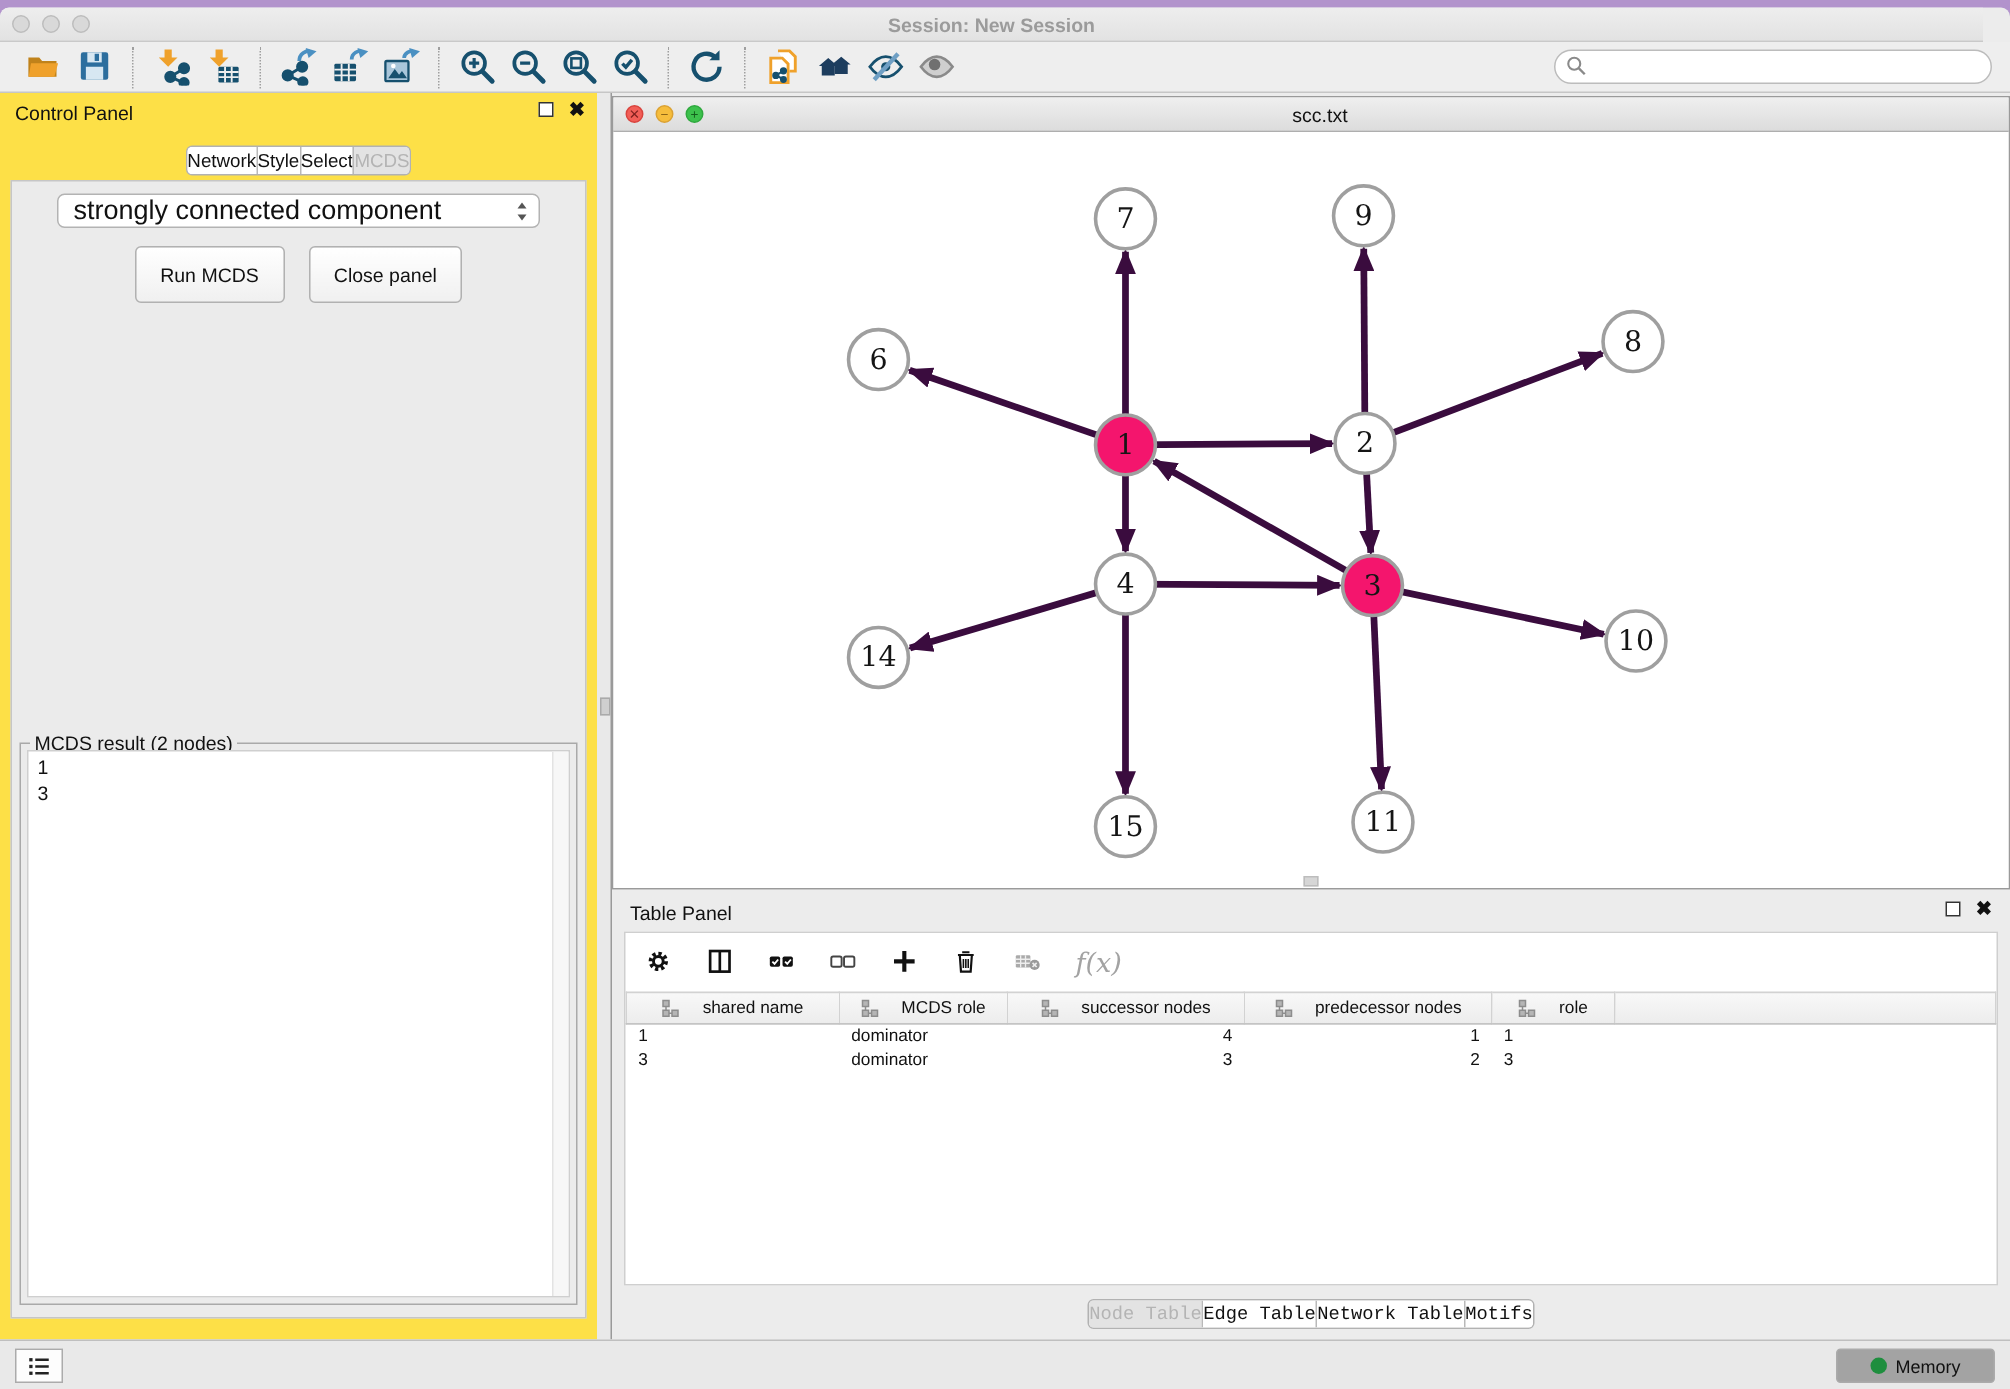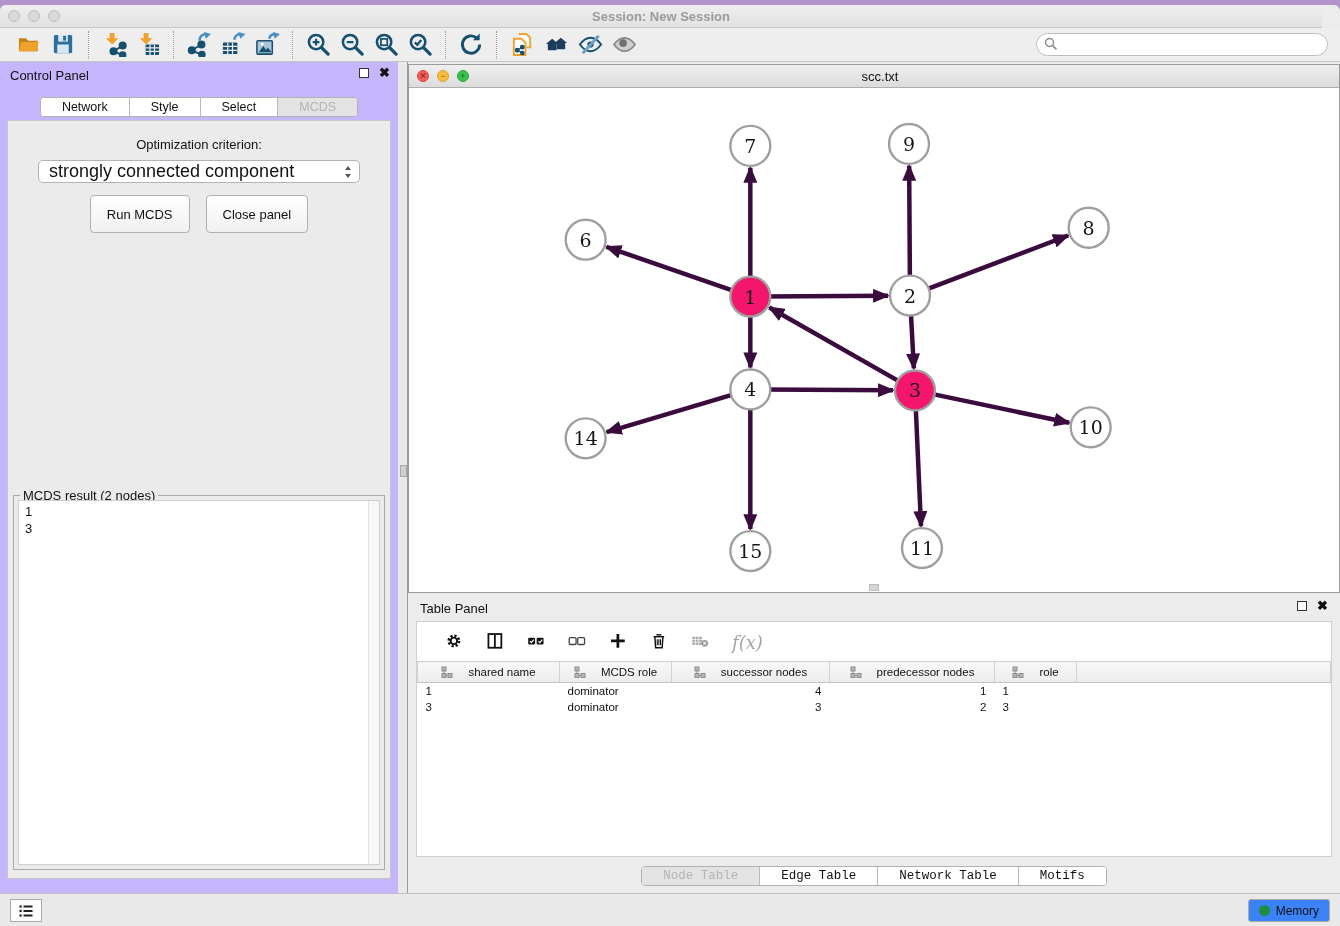--- a/index.html
+++ b/index.html
@@ -29,30 +29,30 @@
     justify-content:center; background:none; border:none; cursor:default; }
   .tool-btn svg { width:25px; height:25px; }
   .tb-sep { width:1px; height:28px; border-left:1px dotted #9f9f9f; margin:0 8px; }
   .search-wrap { margin-left:auto; position:relative; width:292px; height:23px; }
   .search-wrap input { width:100%; height:100%; border:1px solid #bcbcbc;
     border-radius:12px; background:#fff; padding-left:26px; font-size:12px; outline:none; }
   .search-wrap svg { position:absolute; left:8px; top:4px; width:14px; height:14px; }
 
   
   .control-panel { position:absolute; top:57px; left:0; width:398px; bottom:33px;
-    background:#c4b5fd; }
+    background:#fde047; }
   .panel-head { position:absolute; top:0; left:0; right:0; height:26px; }
   .panel-head .ph-title { position:absolute; left:10px; top:6px; font-size:13px; color:#111; }
   .panel-head .ph-icons { position:absolute; right:8px; top:6px; display:flex; gap:10px; align-items:center; }
   .float-ic { width:10px; height:10px; border:1.5px solid #333; background:#fff; display:inline-block; }
   .close-ic { font-size:13px; font-weight:bold; color:#111; line-height:10px; }
 
   .seg { display:inline-flex; border:1px solid #b2b2b2; border-radius:4px;
     overflow:hidden; background:#fff; height:20px; }
-  .seg .seg-item { padding:2px 21px; font-size:12.5px; color:#111;
+  .seg .seg-item { padding:2px 0; font-size:12.5px; color:#111;
     border-left:1px solid #b9b9b9; white-space:nowrap; background:#fff; }
   .seg .seg-item:first-child { border-left:none; }
   .seg .seg-item.active { background:#e3e3e3; color:#b4b4b4; }
   .cp-tabs { position:absolute; top:35px; left:0; right:0; text-align:center; }
 
   .cp-box { position:absolute; top:58px; left:7px; right:7px; bottom:14px;
     border:1px solid #c6c6c6; background:#ebebeb; }
   .opt-label { margin-top:16px; text-align:center; font-size:13px; color:#111; }
   .cp-select { position:relative; margin:8px 30px 0 30px; height:23px; background:#fff;
     border:1px solid #b3b3b3; border-radius:5px; font-size:18px; color:#111;
@@ -90,21 +90,21 @@
   .net-canvas { position:absolute; top:23px; left:0; right:0; bottom:0; background:#fff; }
   .net-canvas svg { width:100%; height:100%; }
   .h-grip { position:absolute; bottom:1px; left:50%; margin-left:-5px; width:10px;
     height:7px; background:#d6d6d6; border:1px solid #bdbdbd; }
 
   
   .table-panel { position:absolute; left:408px; right:0; top:590px; bottom:33px;
     background:#ececec; }
   .tp-box { position:absolute; top:26px; left:8px; right:8px; bottom:36px;
     background:#fff; border:1px solid #cfcfcf; overflow:hidden; }
-  .tp-toolbar { display:flex; align-items:center; gap:20px; padding:10px 4px 8px 28px; }
+  .tp-toolbar { display:flex; align-items:center; gap:20px; padding:10px 4px 8px 13px; }
   .tp-toolbar .tp-btn { background:none; border:none; display:flex; align-items:center; }
   .tp-toolbar svg { width:21px; height:21px; }
   .fx { font-family:"DejaVu Serif", serif; font-style:italic; font-size:18px; color:#a3a3a3; }
 
   table.node-table { border-collapse:collapse; table-layout:fixed; width:100%;
     font-size:11.5px; color:#111; }
   table.node-table th { height:21px; background:linear-gradient(#f8f8f8,#ececec);
     border:1px solid #d2d2d2; border-bottom:1px solid #c4c4c4; font-weight:normal;
     position:relative; }
   table.node-table th .th-inner { display:flex; align-items:center; justify-content:center; gap:15px;text-align:right; }
@@ -112,22 +112,22 @@
   .tp-tabs { position:absolute; bottom:7px; left:0; right:0; text-align:center;font-family:Liberation Mono, monospace; }
   .tp-tabs .seg { background:#fff; }
 
   
   .statusbar { position:absolute; bottom:0; left:0; right:0; height:33px;
     background:#e9e9e9; border-top:1px solid #bfbfbf; }
   .sb-left { position:absolute; left:10px; top:5px; width:32px; height:23px;
     background:#fdfdfd; border:1px solid #ababab; display:flex; align-items:center;
     justify-content:center; }
   .sb-right { position:absolute; right:10px; top:5px; height:23px;
-    background:#3b82f6; border:1px solid #ababab; border-radius:3px;
-    display:flex; align-items:center; gap:6px; padding:0 10px; font-size:12px; color:#111; }
+    background:#a3a3a3; border:1px solid #ababab; border-radius:3px;
+    display:flex; align-items:center; gap:6px; padding:0 22px; font-size:12px; color:#111; }
   .mem-dot { width:11px; height:11px; border-radius:50%; background:#1e8e3e; }
 </style>
 </head>
 <body>
 
 <div class="app">
 
   <div class="titlebar">
     <div class="lights">
       <span class="light"></span>
@@ -290,21 +290,20 @@
         <span class="close-ic">✖</span>
       </span>
     </div>
     <div class="cp-tabs" id="cp-tabs"><span class="seg">
           <span class="seg-item">Network</span>
           <span class="seg-item">Style</span>
           <span class="seg-item">Select</span>
           <span class="seg-item active">MCDS</span>
         </span></div>
     <div class="cp-box">
-      <div class="opt-label">Optimization criterion:</div>
       <div class="cp-select">
         <span>strongly connected component</span>
         <svg class="chev" width="10" height="16" viewBox="0 0 10 16">
           <path d="M2 6l3-4 3 4z" fill="#555"></path>
             <path d="M2 10l3 4 3-4z" fill="#555"></path>
         </svg>
       </div>
       <div class="btn-row">
         <button class="mac-btn">Run MCDS</button>
         <button class="mac-btn">Close panel</button>

